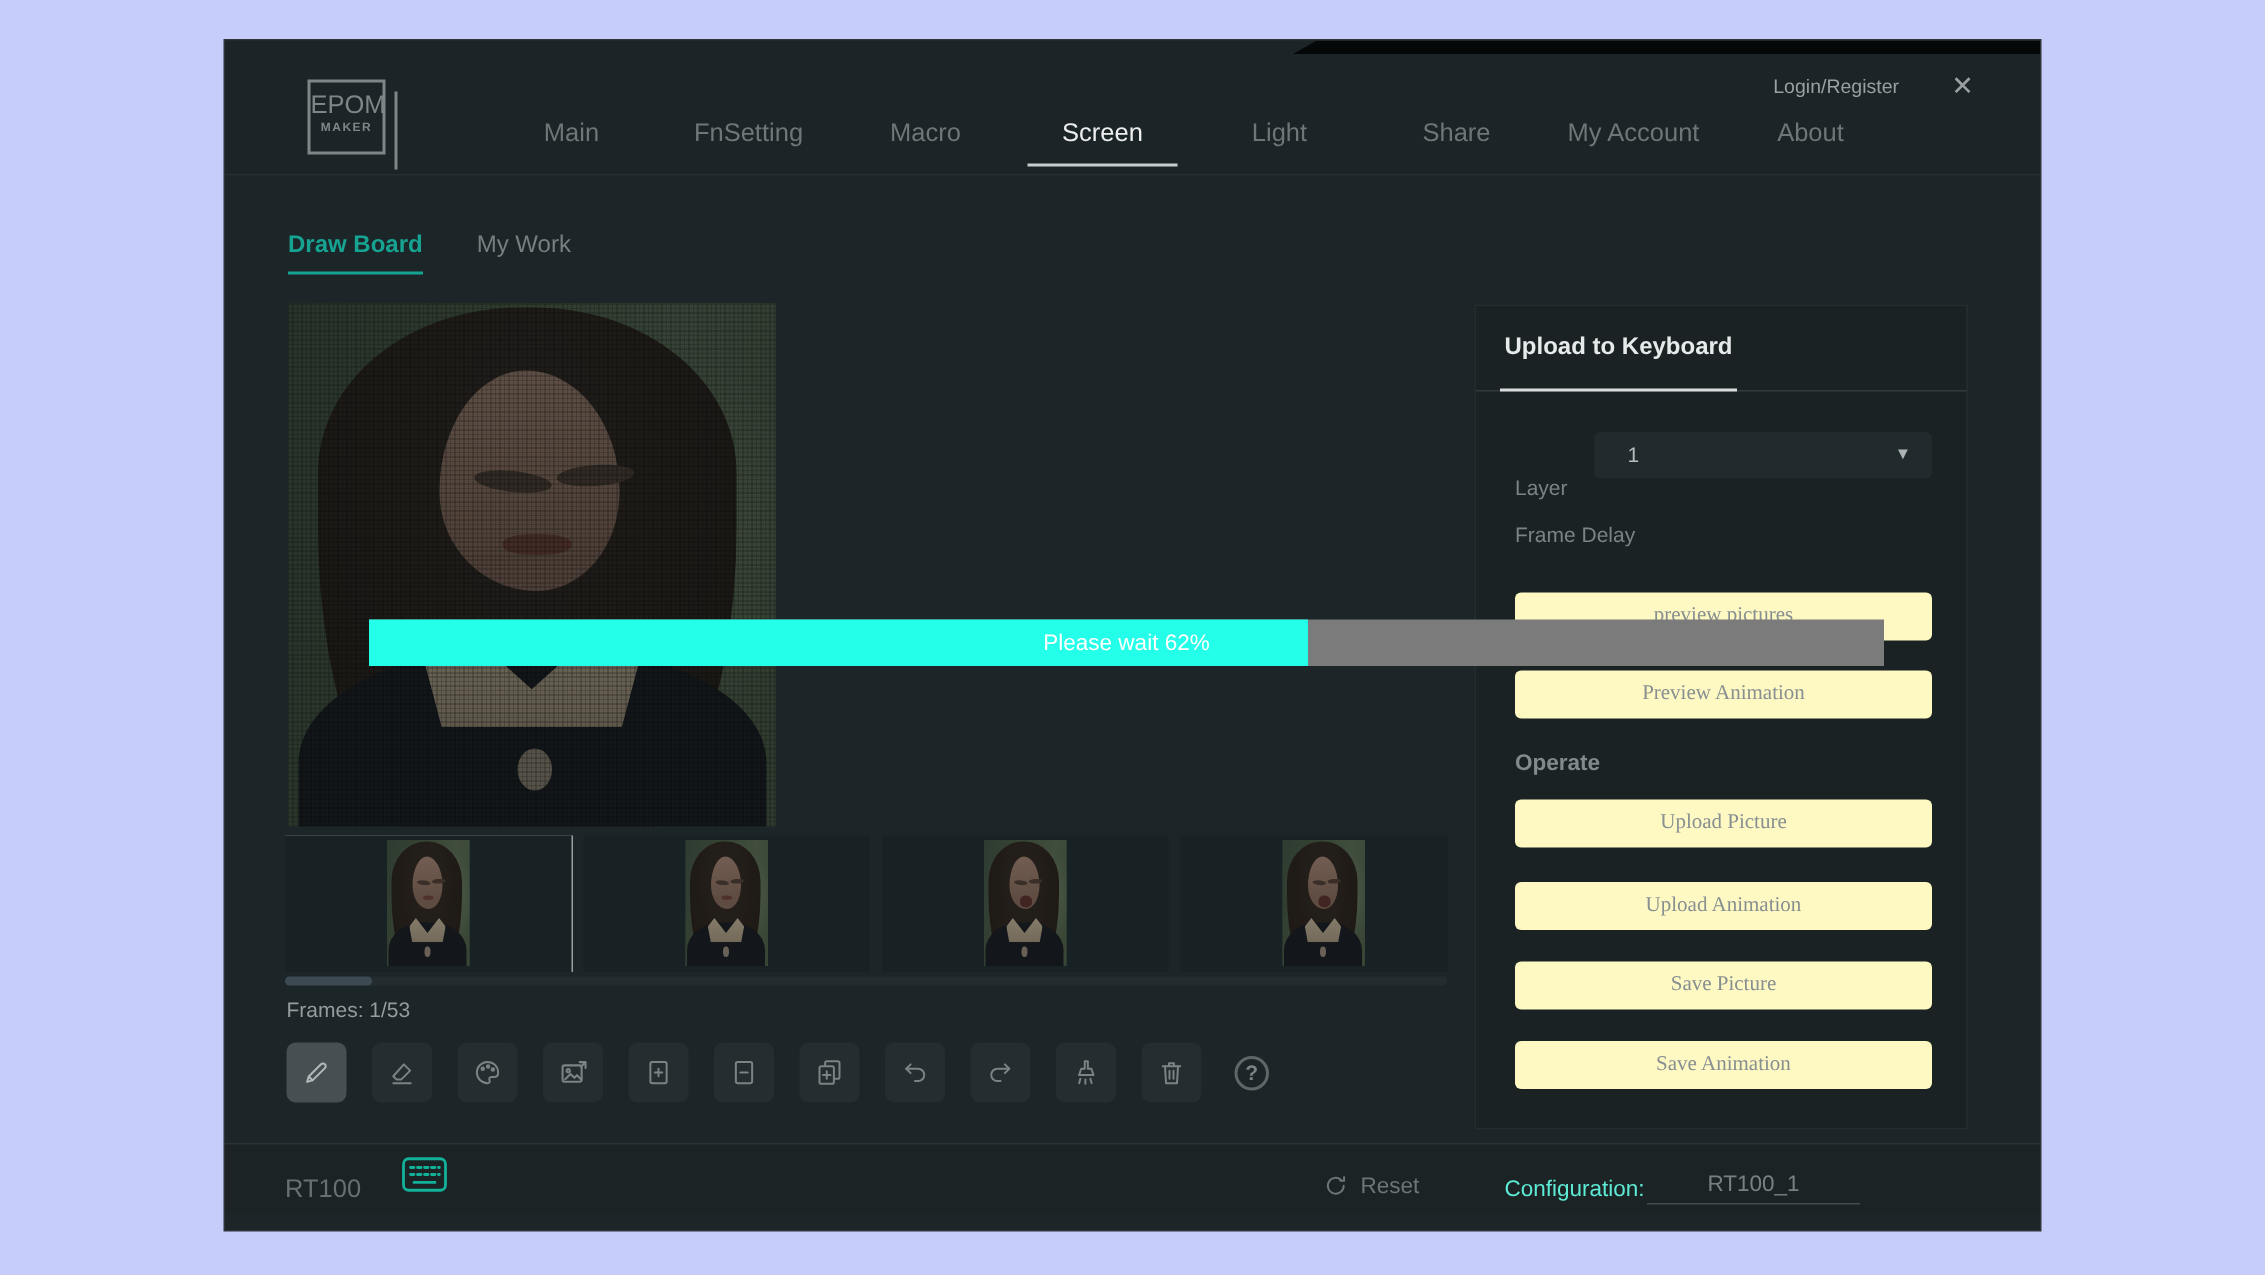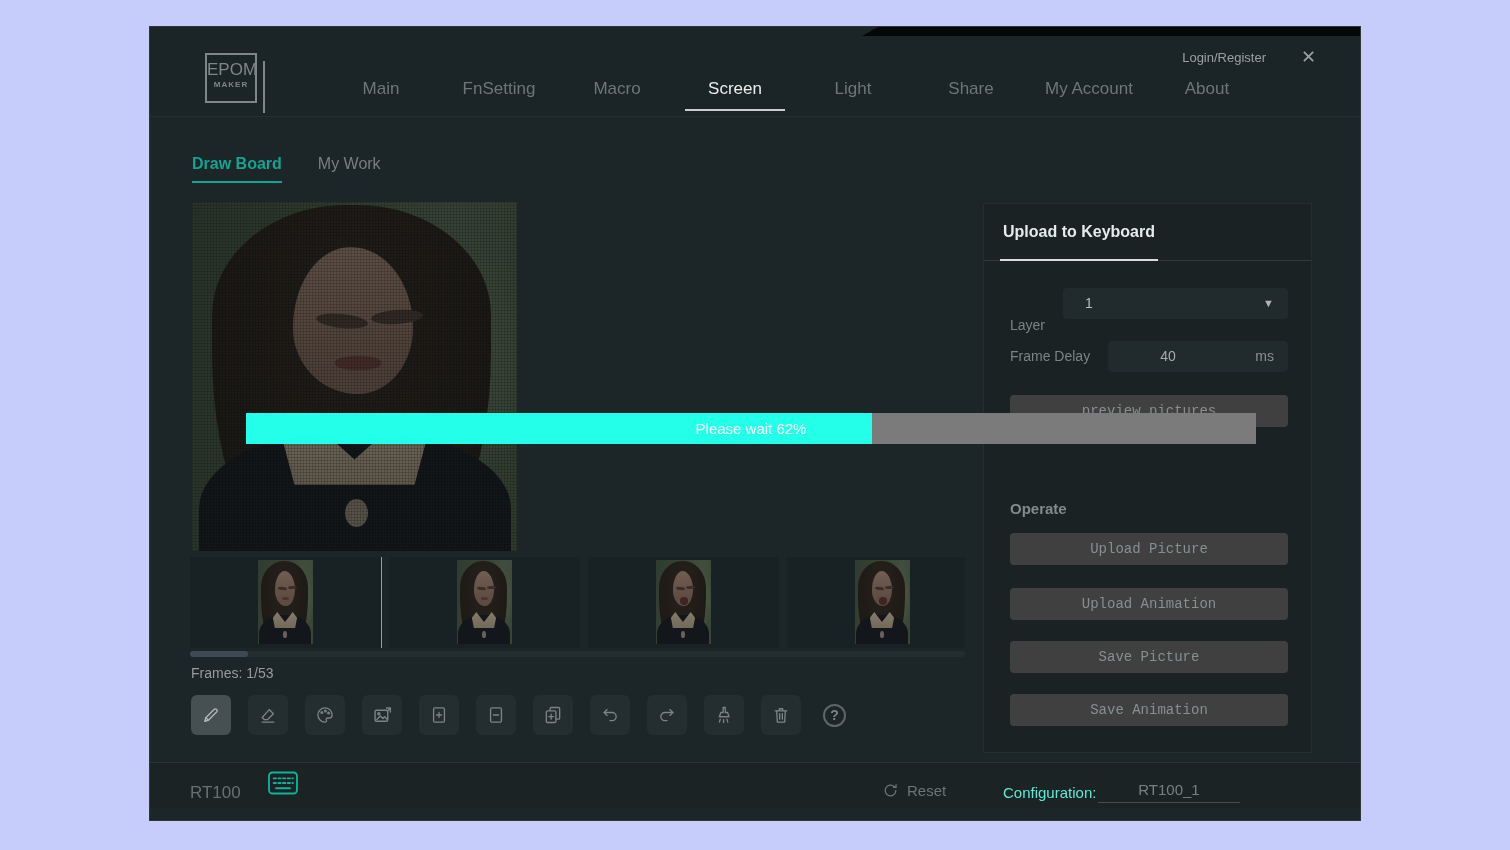--- a/index.html
+++ b/index.html
@@ -110,23 +110,23 @@
   .p-label { position:absolute; font-size:14px; color:#7b8385; }
   .dropdown { position:absolute; left:79px; top:84px; width:225px; height:31px;
     background:#212a2c; border-radius:4px; cursor:pointer; color:#aeb4b6; }
   .dropdown .dd-value { position:absolute; left:22px; top:0; line-height:31px; font-size:14px; color:#b7bcbd; }
   .dropdown .dd-arrow { position:absolute; right:14px; top:0; line-height:31px; font-size:11px; }
   .delay-input { position:absolute; left:124px; top:137px; width:180px; height:31px;
     background:#212a2c; border-radius:4px; }
   .delay-value { position:absolute; left:0; top:0; width:120px; line-height:31px;
     text-align:center; font-size:14px; color:#a7adaf; }
   .delay-unit { position:absolute; right:14px; top:0; line-height:31px; font-size:14px; color:#8b9294; }
-  .p-btn { position:absolute; left:26px; width:278px; height:32px; background:#404040;
+  .p-btn { position:absolute; left:26px; width:278px; height:32px; background:#fef9c3;
     border-radius:4px; border:none; color:#878f91; font-size:14px; cursor:pointer;
-    font-family:Liberation Mono, monospace; }
+    font-family:Liberation Serif, serif; }
   .operate-label { position:absolute; left:26px; top:296px; font-size:15px; color:#828a8c; font-weight:bold; }
 
   
   .statusbar { position:absolute; left:0; top:735px; width:100%; height:46px;
     background:#1b2325; border-top:1px solid #2a3335; }
   .device-name { position:absolute; left:40px; top:20px; font-size:17px; color:#687072; }
   .kb-wrap { position:absolute; left:113px; top:6px; width:40px; text-align:center; cursor:pointer; }
   .kb-wrap svg { stroke:#12b29a; fill:none; stroke-width:1.6; stroke-linecap:round; }
   .usb-label { display:block; font-size:16px; color:#a3a3a3; margin-top:18px; }
   .reset-wrap { position:absolute; left:732px; top:19px; display:flex; align-items:center;
@@ -342,25 +342,22 @@
   <div class="panel">
     <div class="panel-tabs">
       <div class="ptab ptab-upload">Upload to Keyboard</div>
     </div>
     <div class="p-label" style="left:26px; top:84px; line-height:31px;margin-top:22px;">Layer</div>
     <div class="dropdown">
       <span class="dd-value">1</span>
       <span class="dd-arrow">▼</span>
     </div>
     <div class="p-label" style="left:26px; top:137px; line-height:31px;">Frame Delay</div>
-    <div class="delay-input">
-      <span class="delay-value">40</span>
-      <span class="delay-unit">ms</span>
-    </div>
     <button class="p-btn" style="top:191px;">preview pictures</button>
+    <button class="p-btn" style="top:243px;">Preview Animation</button>
     <div class="operate-label">Operate</div>
     <button class="p-btn" style="top:329px;">Upload Picture</button>
     <button class="p-btn" style="top:384px;">Upload Animation</button>
     <button class="p-btn" style="top:437px;">Save Picture</button>
     <button class="p-btn" style="top:490px;">Save Animation</button>
   </div>
 
   <div class="statusbar">
     <div class="device-name">RT100</div>
     <div class="kb-wrap">

